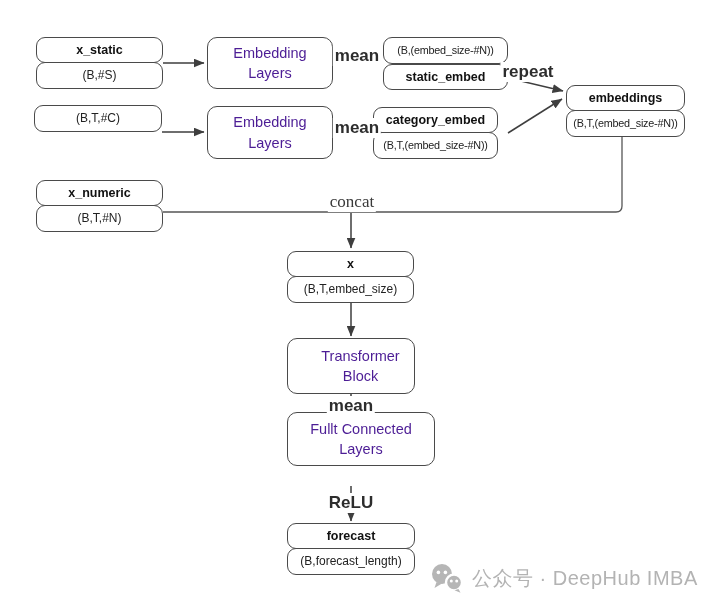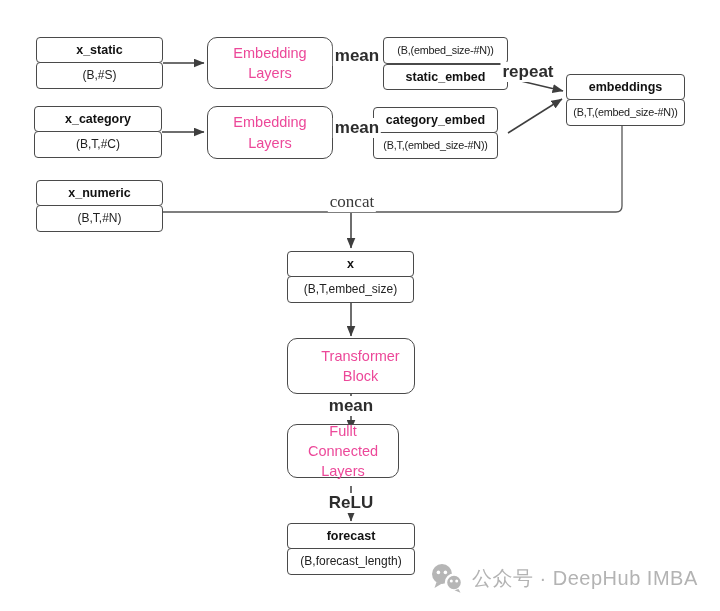--- a/index.html
+++ b/index.html
@@ -16,21 +16,21 @@
     left: 0; top: 0;
     width: 720px; height: 611px;
     pointer-events: none;
   }
   
   .dnode { position: absolute; }
   .dnode .cell {
     box-sizing: border-box;
     background: #ffffff;
     border: 1.4px solid #4a4a4a;
-    border-radius: 4px;
+    border-radius: 9px;
     display: flex;
     align-items: center;
     justify-content: center;
     width: 100%;
   }
   .dnode .cell.title {
     height: 26px;
     font-size: 12.5px;
     font-weight: bold;
     color: #111111;
@@ -52,21 +52,21 @@
     position: absolute;
     box-sizing: border-box;
     background: #ffffff;
     border: 1.4px solid #4a4a4a;
     border-radius: 10px;
     display: flex;
     align-items: center;
     justify-content: center;
     text-align: center;
     font-size: 14.5px;
-    color: #ec4899;
+    color: #4c1d95;
     line-height: 1.4;
     padding: 4px 10px;
   }
   
   .edge-label {
     position: absolute;
     transform: translate(-50%, -50%);
     background: #ffffff;
     padding: 0 2px;
     font-size: 17px;
@@ -134,27 +134,26 @@
 
   <div class="pnode" style="left:207px; top:37px; width:126px; height:52px;">
     <span>Embedding Layers</span>
   </div>
 
   <div class="dnode" style="left:383px; top:38px; width:125px;">
     <div class="cell sub small">(B,(embed_size-#N))</div>
     <div class="cell title">static_embed</div>
   </div>
 
-  <div class="dnode" style="left:566px; top:74px; width:119px;text-align:center;">
+  <div class="dnode" style="left:566px; top:85px; width:119px;text-align:center;">
     <div class="cell title">embeddings</div>
     <div class="cell sub small">(B,T,(embed_size-#N))</div>
   </div>
 
   <div class="dnode" style="left:34px; top:106px; width:128px;">
-    <div class="cell title">x_category</div>
     <div class="cell sub">(B,T,#C)</div>
   </div>
 
   <div class="pnode" style="left:207px; top:106px; width:126px; height:53px;">
     <span>Embedding Layers</span>
   </div>
 
   <div class="dnode" style="left:373px; top:107px; width:125px;">
     <div class="cell title">category_embed</div>
     <div class="cell sub small">(B,T,(embed_size-#N))</div>
@@ -167,21 +166,21 @@
 
   <div class="dnode" style="left:287px; top:251px; width:127px;">
     <div class="cell title">x</div>
     <div class="cell sub">(B,T,embed_size)</div>
   </div>
 
   <div class="pnode" style="left:287px; top:338px; width:128px; height:56px;padding-left:29px;">
     <span>Transformer Block</span>
   </div>
 
-  <div class="pnode" style="left:287px; top:424px; width:112px; height:54px;">
+  <div class="pnode" style="left:287px; top:412px; width:148px; height:54px;">
     <span>Fullt Connected Layers</span>
   </div>
 
   <div class="dnode" style="left:287px; top:523px; width:128px;">
     <div class="cell title">forecast</div>
     <div class="cell sub">(B,forecast_length)</div>
   </div>
 
   <div class="edge-label" style="left:357px; top:56px;">mean</div>
   <div class="edge-label" style="left:357px; top:128px;">mean</div>

